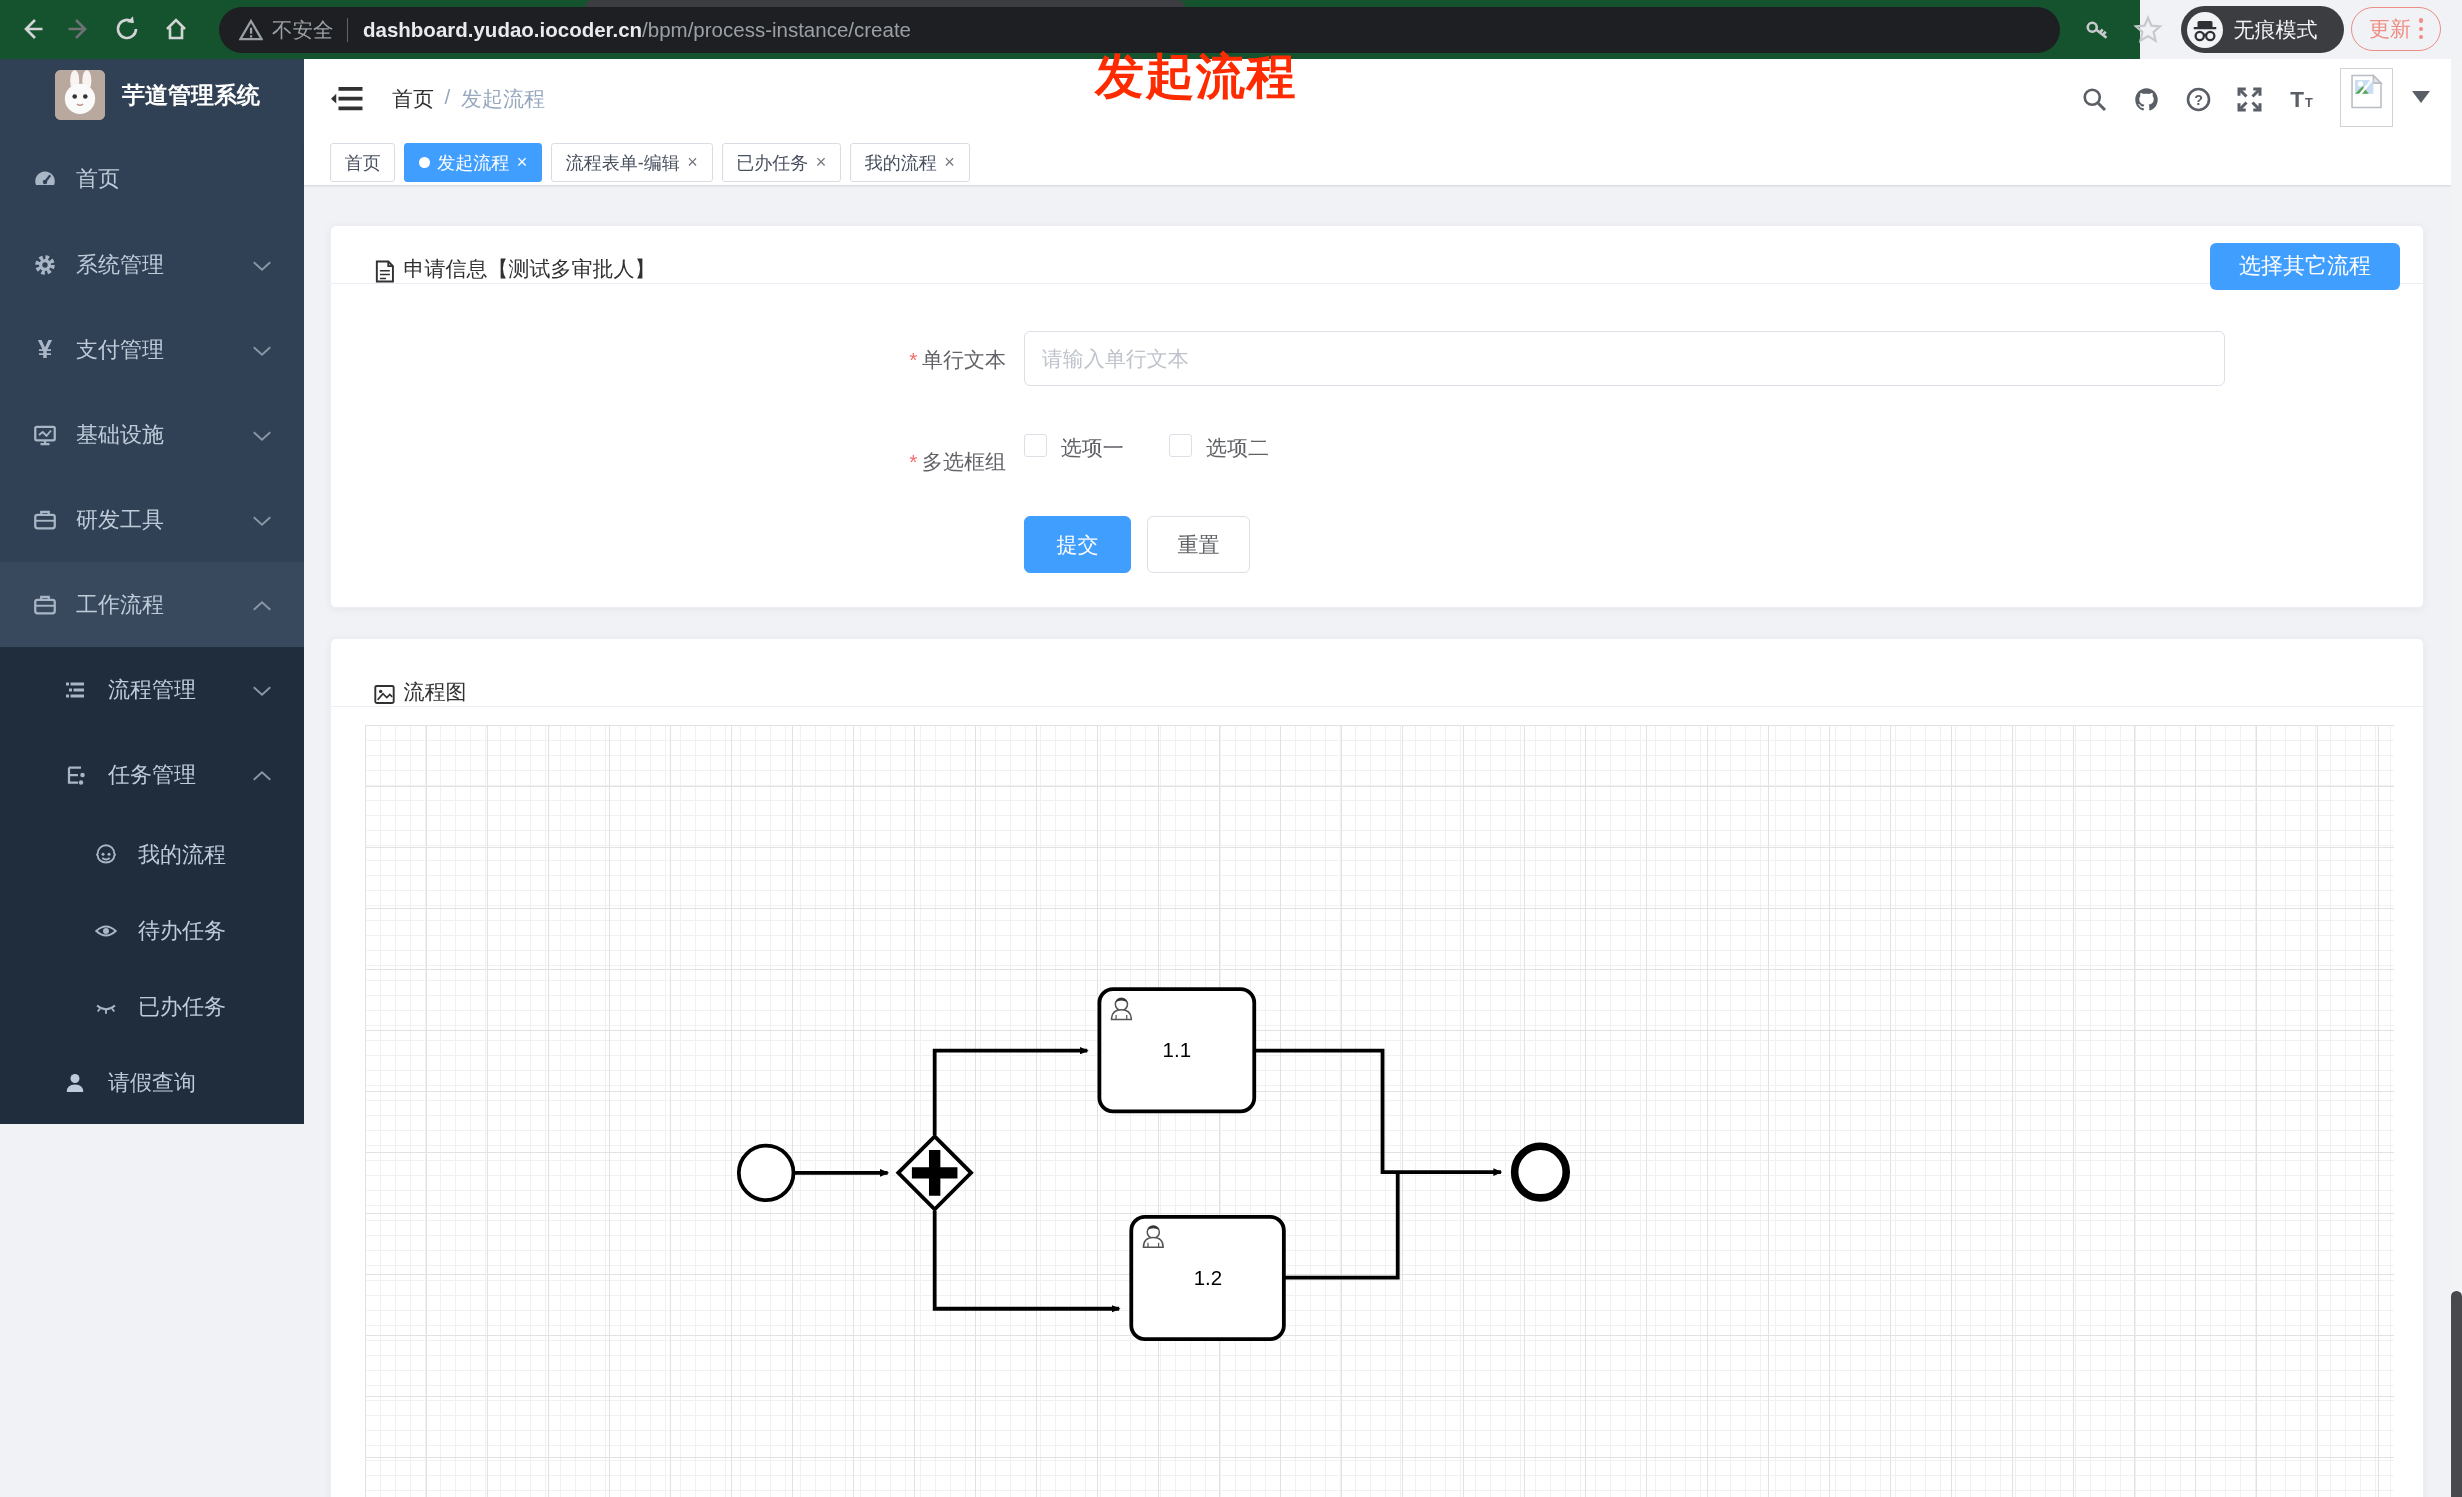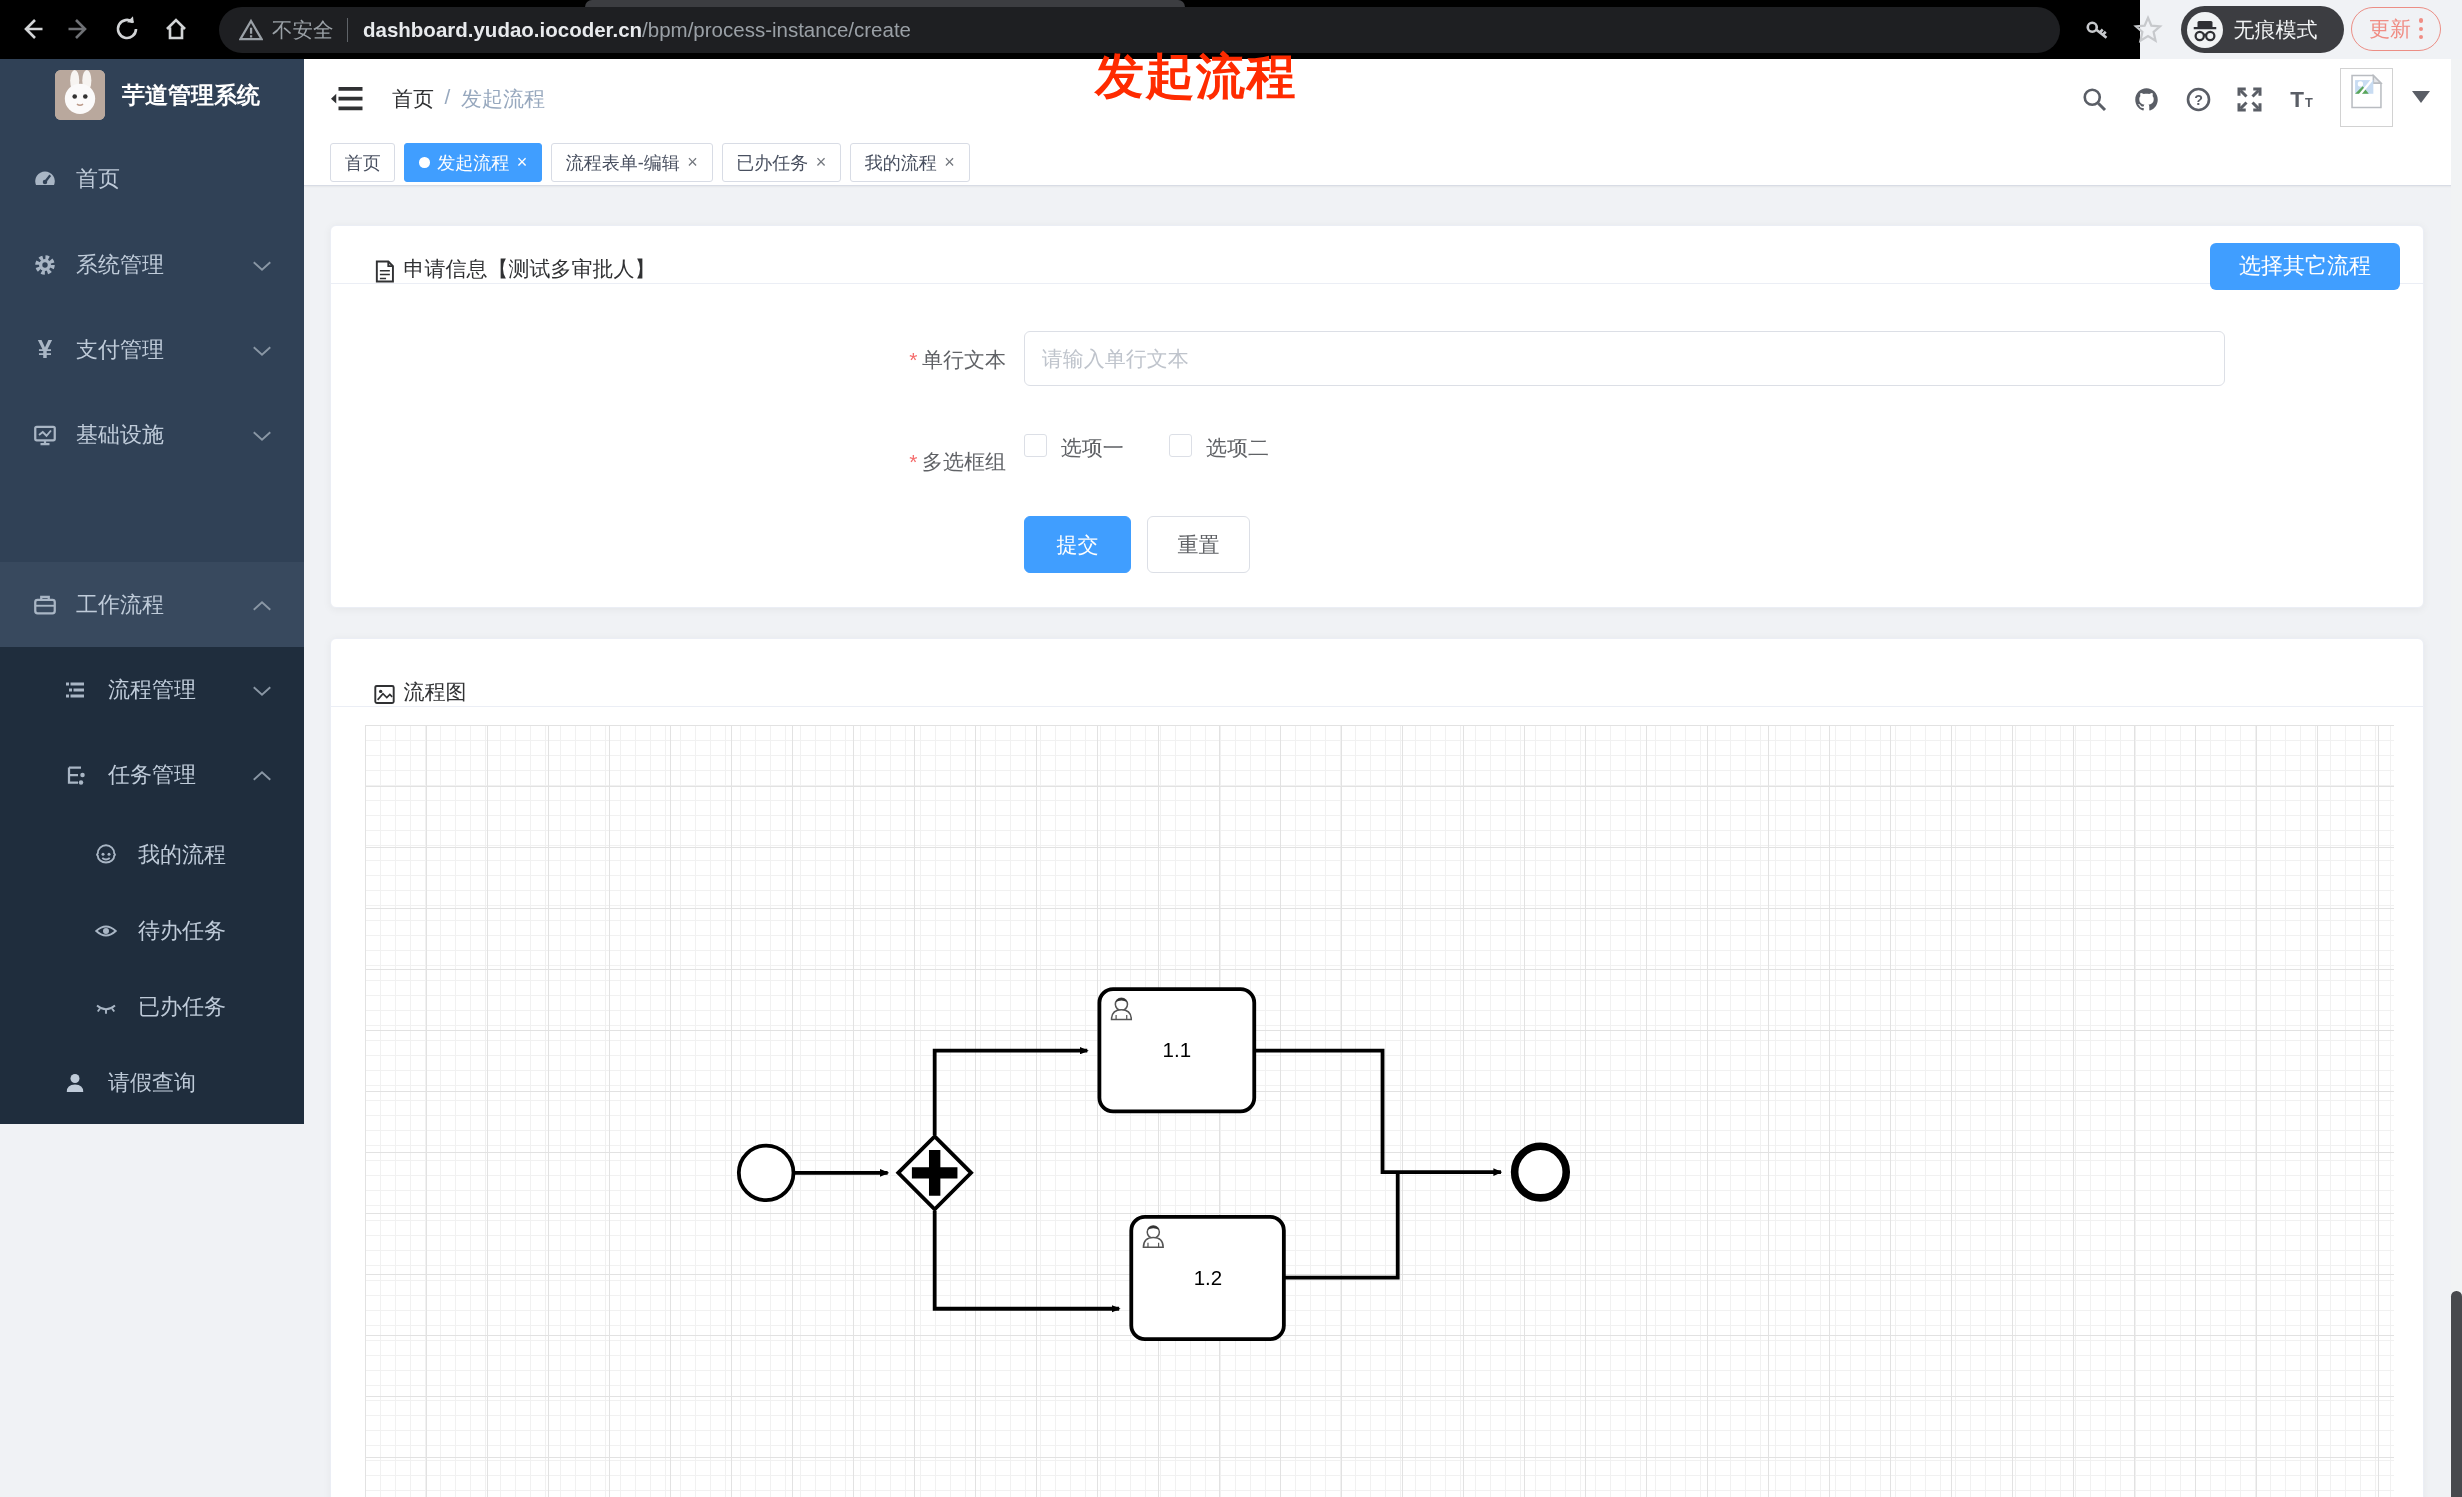--- a/index.html
+++ b/index.html
@@ -1,21 +1,21 @@
 <!DOCTYPE html>
 <html style="font-size:12px"><head>
 <meta charset="utf-8">
 <style>
   * { margin:0; padding:0; box-sizing:border-box; }
   html,body { width:2462px; height:1498px; }
   body { font-family:"Liberation Sans","DejaVu Sans",sans-serif; }
   #stage { position:relative; width:2462px; height:1498px; overflow:hidden; background:#f0f2f5; }
 
   
-  .browser { position:absolute; left:0; top:0; width:2140px; height:59px; background:#000000;padding-left:19px; }
+  .browser { position:absolute; left:0; top:0; width:2140px; height:59px; background:#14532d;padding-left:19px; }
   .tab-hint { position:absolute; left:585px; top:0; width:600px; height:6.8px; background:#3c3d41; border-radius:9px 9px 0 0; }
   .nav-ico { position:absolute; top:14.4px; width:30px; height:30px; }
   .url-pill { position:absolute; left:219px; top:6.8px; width:1841px; height:46px; border-radius:23px; background:#1e1f22; display:flex; align-items:center; padding-left:20px; }
   .sec-label { color:#9aa0a6; font-size:20.5px; margin:0 13.7px 0 9px; }
   .url-div { width:0.8px; height:24px; background:#5f6368; margin-right:15px; }
   .url-domain { color:#e8eaed; font-size:20.5px; font-weight:bold; }
   .url-path { color:#9aa0a6; font-size:20.5px; }
   .incog-pill { position:absolute; left:2181px; top:6px; width:163px; height:47px; background:#3c3d41; border-radius:23.5px; display:flex; align-items:center; }
   .incog-badge { width:36px; height:36px; background:#f1f3f4; border-radius:50%; margin:0 10.6px 0 6px; position:relative; }
   .incog-label { color:#f1f3f4; font-size:21px; }
@@ -216,20 +216,33 @@
             <path d="M8 16 L13 12 L18 17 L24 10" stroke="#a9b6c5" stroke-width="2.5" fill="none"></path>
             <path d="M16 23 V28 M10 28 H22" stroke="#a9b6c5" stroke-width="3"></path>
           </svg>
         </span>
       <span class="lbl">基础设施</span>
       <span class="chev"><svg width="20" height="12" viewBox="0 0 26 16">
             <path d="M2 3 L13 13 L24 3" stroke="#8a97a5" stroke-width="2.5" fill="none"></path>
           </svg></span>
     </div>
 
+    <div class="menu-item" style="top:418px">
+      <span class="mi">
+          <svg width="24" height="24" viewBox="0 0 32 32">
+            <rect x="3" y="9" width="26" height="18" rx="3" fill="none" stroke="#a9b6c5" stroke-width="3"></rect>
+            <path d="M11 9 V5 H21 V9" stroke="#a9b6c5" stroke-width="3" fill="none"></path>
+            <path d="M3 17 H29" stroke="#a9b6c5" stroke-width="2.5"></path>
+          </svg>
+        </span>
+      <span class="lbl">研发工具</span>
+      <span class="chev"><svg width="20" height="12" viewBox="0 0 26 16">
+            <path d="M2 3 L13 13 L24 3" stroke="#8a97a5" stroke-width="2.5" fill="none"></path>
+          </svg></span>
+    </div>
 
     <div class="menu-item open-parent" style="top:503px">
       <span class="mi">
           <svg width="24" height="24" viewBox="0 0 32 32">
             <rect x="3" y="9" width="26" height="18" rx="3" fill="none" stroke="#a9b6c5" stroke-width="3"></rect>
             <path d="M11 9 V5 H21 V9" stroke="#a9b6c5" stroke-width="3" fill="none"></path>
             <path d="M3 17 H29" stroke="#a9b6c5" stroke-width="2.5"></path>
           </svg>
         </span>
       <span class="lbl">工作流程</span>

